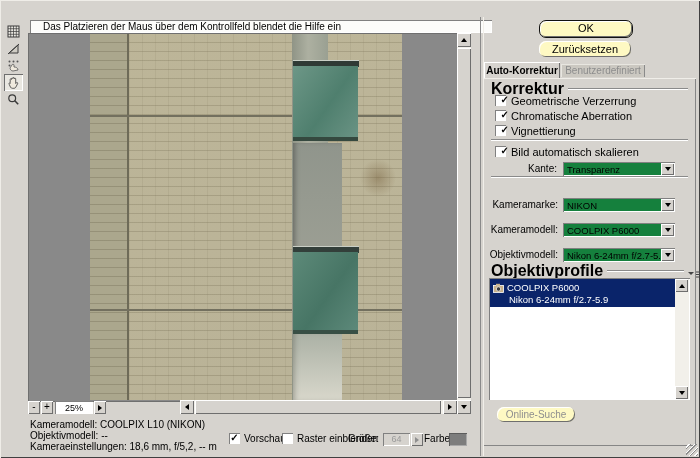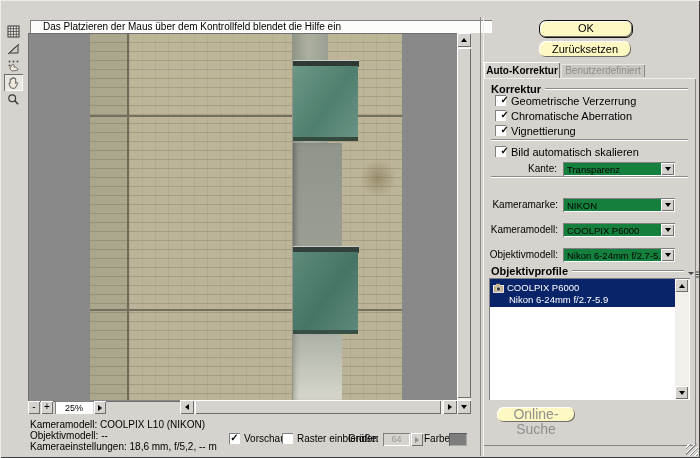--- a/index.html
+++ b/index.html
@@ -92,40 +92,40 @@
   .btn-reset{left:539px;top:41px;width:92px;height:16px;line-height:16px;text-align:center;}
   .tab{position:absolute;font-size:10px;text-align:center;}
   .tab-active{left:484px;top:62px;width:76px;height:16px;line-height:17px;font-weight:bold;background:#d6d3ce;
     box-shadow:inset 1px 1px 0 #fff, inset -1px 0 0 #6e6e6e;z-index:2;}
   .tab-inactive{left:561px;top:64px;width:84px;height:13px;line-height:14px;background:#cbc8c1;color:#8d8d8d;
     box-shadow:inset 1px 1px 0 #e8e6e0, inset -1px 0 0 #8a8a8a;}
   .tabpanel{position:absolute;left:483px;top:78px;width:213px;height:368px;background:#d6d3ce;
     box-shadow:inset 1px 1px 0 #f0eee9, inset -1px -1px 0 #868686;}
   .tabpanel *{position:absolute;}
   .group-h{left:8px;right:8px;height:10px;display:flex;align-items:center;gap:4px;}
-  .group-h .gt{position:static;font-size:11px;font-weight:bold;white-space:nowrap;}
+  .group-h .gt{position:static;font-size:16px;font-weight:bold;white-space:nowrap;}
   .group-h .g-line{position:static;flex:1;height:0;border-top:1px solid #8a8a8a;border-bottom:1px solid #fff;}
   .group-h .fly{position:static;flex:0 0 auto;}
   .cbrow .cbox{left:12px;}
   .cbrow .lbl{left:28px;font-size:11px;line-height:12px;white-space:nowrap;}
   .sepline{left:8px;right:8px;height:0;border-top:1px solid #8a8a8a;border-bottom:1px solid #fff;}
   .flabel{font-size:10px;line-height:14px;text-align:right;white-space:nowrap;}
   .dd{height:14px;background:#15803d;box-shadow:inset 1px 1px 0 #808080, inset -1px -1px 0 #fff;}
   .dd .val{left:4px;top:0;right:14px;font-size:9.5px;line-height:15px;white-space:nowrap;overflow:hidden;}
   .dd .ddbtn{right:1px;top:1px;width:13px;height:12px;background:#d6d3ce;
     box-shadow:inset 1px 1px 0 #fff, inset -1px -1px 0 #6e6e6e;display:flex;align-items:center;justify-content:center;}
   .listbox{left:6px;top:200px;width:201px;height:122px;background:#fff;
     box-shadow:inset 1px 1px 0 #808080, inset -1px -1px 0 #fff;}
   .profile-sel{left:1px;top:1px;width:185px;height:28px;background:#0a246a;color:#fff;}
   .profile-sel .l1{left:17px;top:3px;font-size:9.5px;line-height:11px;white-space:nowrap;}
   .profile-sel .l2{left:19px;top:15px;font-size:9.5px;line-height:11px;white-space:nowrap;}
   .lsb{right:1px;top:1px;width:14px;height:120px;background:#f2f0ea;}
   .lsb .up{left:0;top:0;width:13px;height:13px;}
   .lsb .down{left:0;bottom:0;width:13px;height:13px;}
-  .btn-online{left:14px;top:329px;width:78px;height:15px;line-height:15px;font-size:14px;color:#8f8f8f;}
+  .btn-online{left:14px;top:329px;width:78px;height:15px;line-height:15px;font-size:10px;color:#8f8f8f;}
   .grip{position:absolute;right:2px;bottom:2px;width:12px;height:12px;
     background:repeating-linear-gradient(135deg,transparent 0 2px,#fff 2px 3px,#8d8d8d 3px 4px);}
 </style>
 </head>
 <body>
 
 <div id="dialog">
 
 
   <div class="helpbar">

